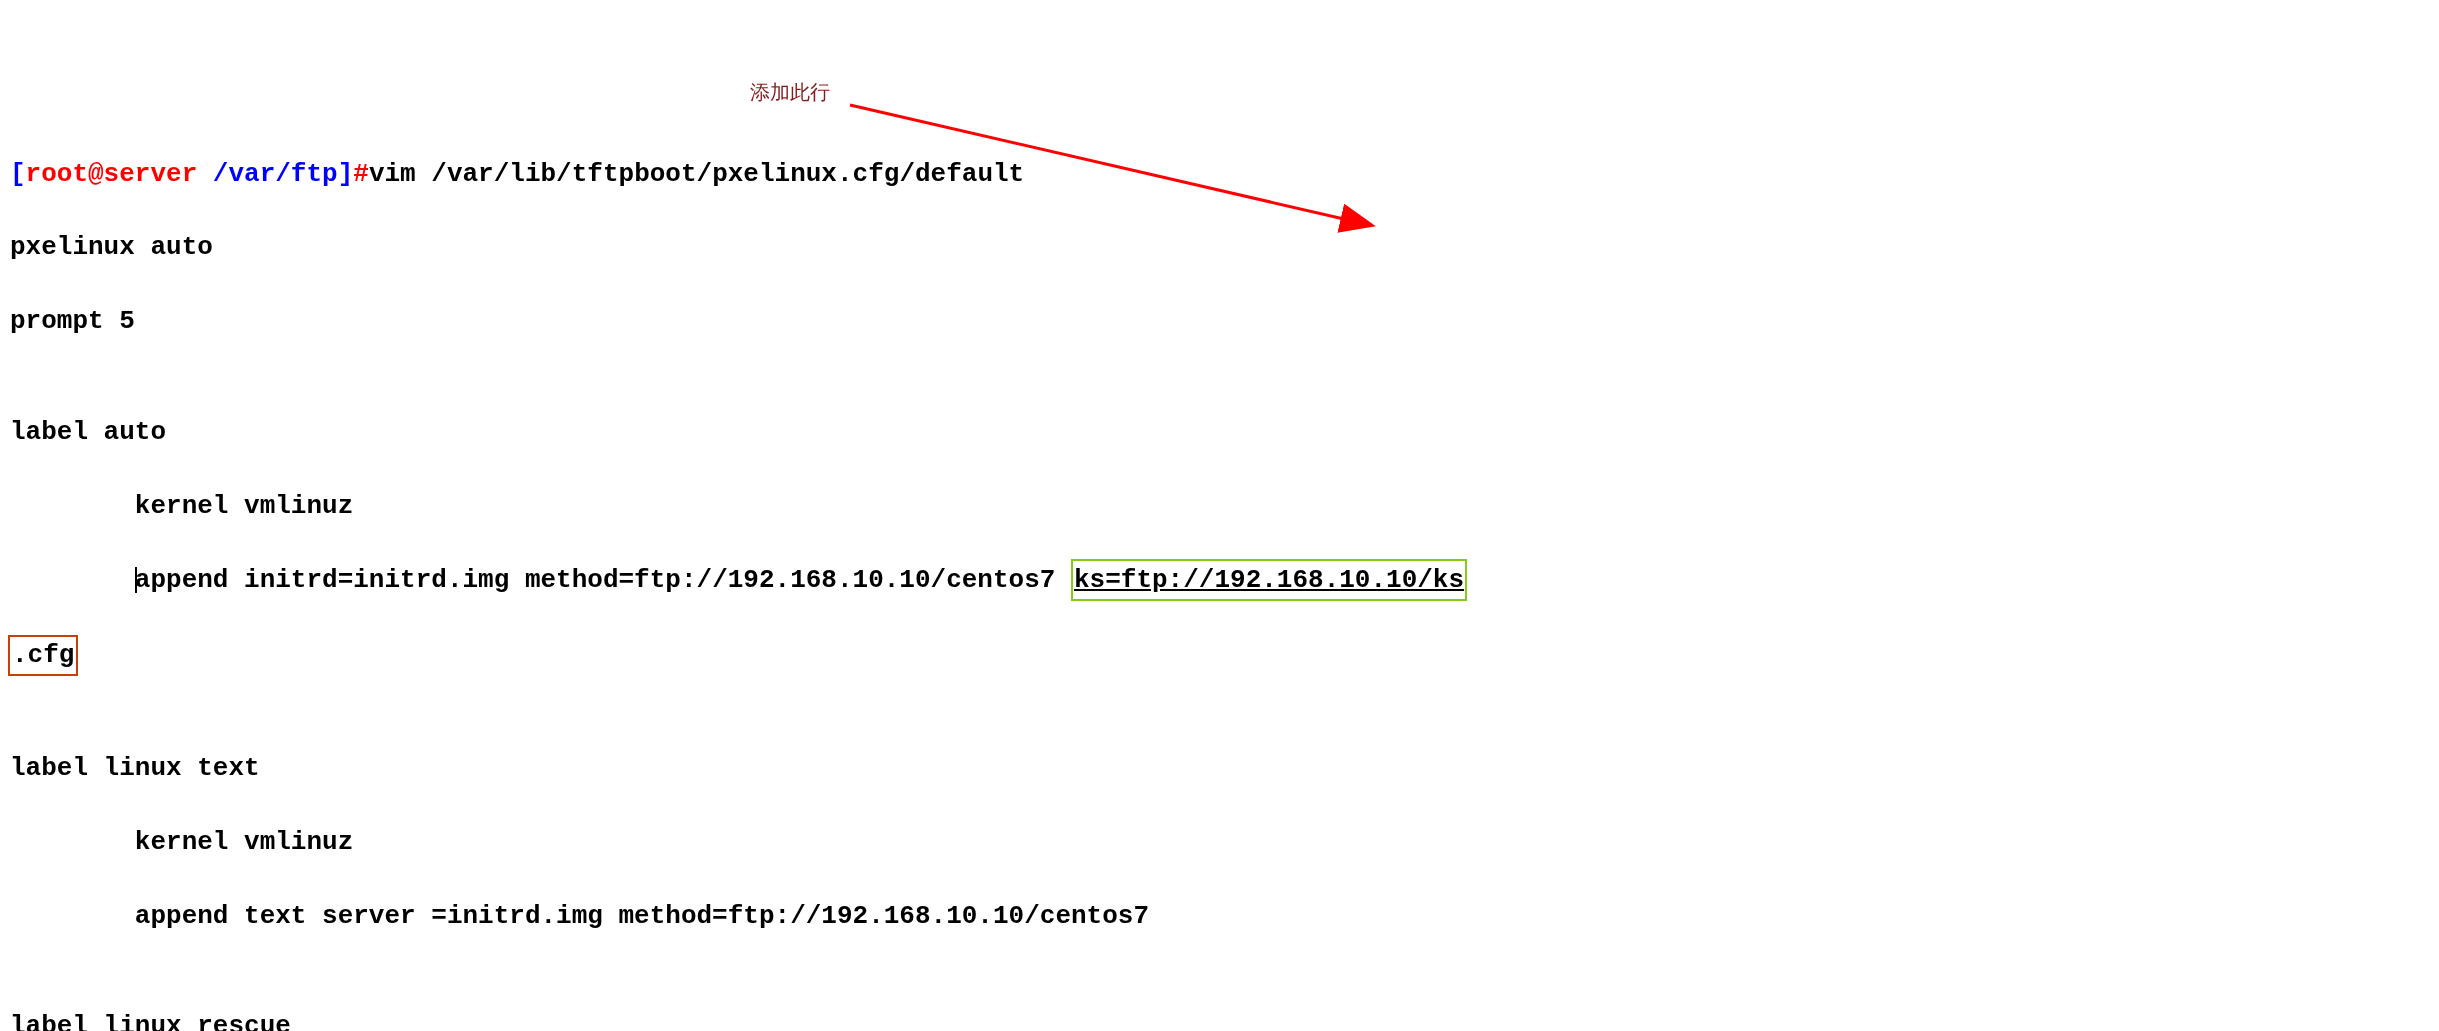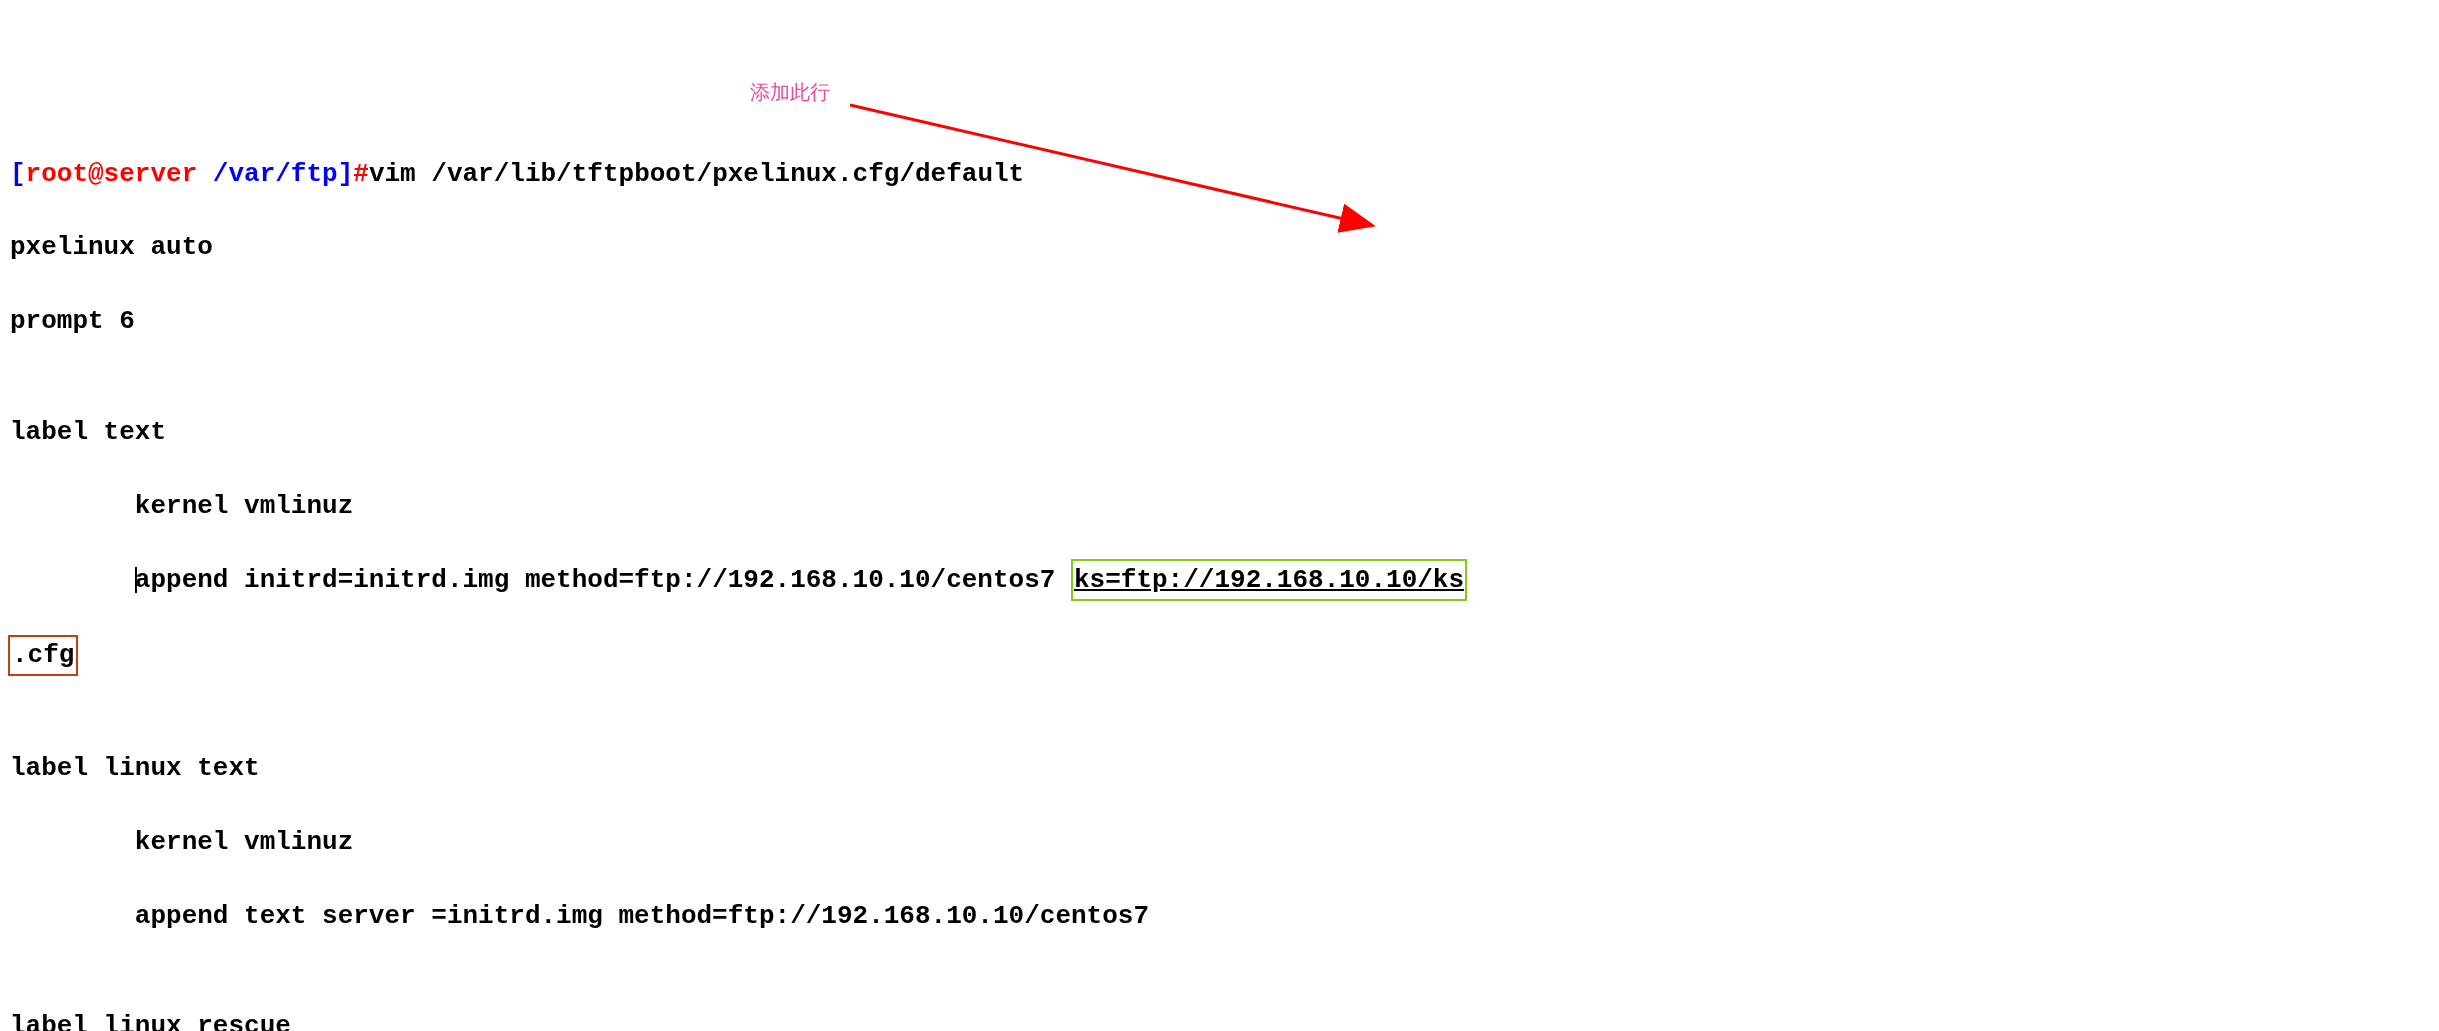--- a/index.html
+++ b/index.html
@@ -52,21 +52,21 @@
       content: '';
       position: absolute;
       left: 0;
       top: 2px;
       bottom: 2px;
       width: 2px;
       background: #000;
     }
     .annotation {
       position: absolute;
-      color: #ec4899;
+      color: #7f1d1d;
       font-family: 'Arial', sans-serif;
       font-size: 20px;
       font-weight: normal;
       top: 78px;
       left: 750px;
       white-space: nowrap;
     }
     .arrow-svg {
       position: absolute;
       top: 95px;
@@ -74,23 +74,23 @@
       pointer-events: none;
     }
   </style>
 </head>
 <body>
 
 
 
 <span class="line"><span class="prompt-bracket">[</span><span class="prompt-user">root@server </span><span class="prompt-path">/var/ftp</span><span class="prompt-bracket">]</span><span class="prompt-user">#</span><span class="command">vim /var/lib/tftpboot/pxelinux.cfg/default</span></span>
 <span class="line">pxelinux auto</span>
-<span class="line">prompt 6</span>
+<span class="line">prompt 5</span>
 <span class="line"></span>
-<span class="line">label text</span>
+<span class="line">label auto</span>
 <span class="line"><span>        </span><span>kernel vmlinuz</span></span>
 <span class="line"><span>        </span><span class="cursor">a</span><span>ppend initrd=initrd.img method=ftp://192.168.10.10/centos7 </span><span class="highlight-box1">ks=ftp://192.168.10.10/ks</span></span>
 <span class="line"><span class="highlight-box2">.cfg</span></span>
 <span class="line"></span>
 <span class="line">label linux text</span>
 <span class="line"><span>        </span><span>kernel vmlinuz</span></span>
 <span class="line"><span>        </span><span>append text server =initrd.img method=ftp://192.168.10.10/centos7</span></span>
 <span class="line"></span>
 <span class="line">label linux rescue</span>
 

